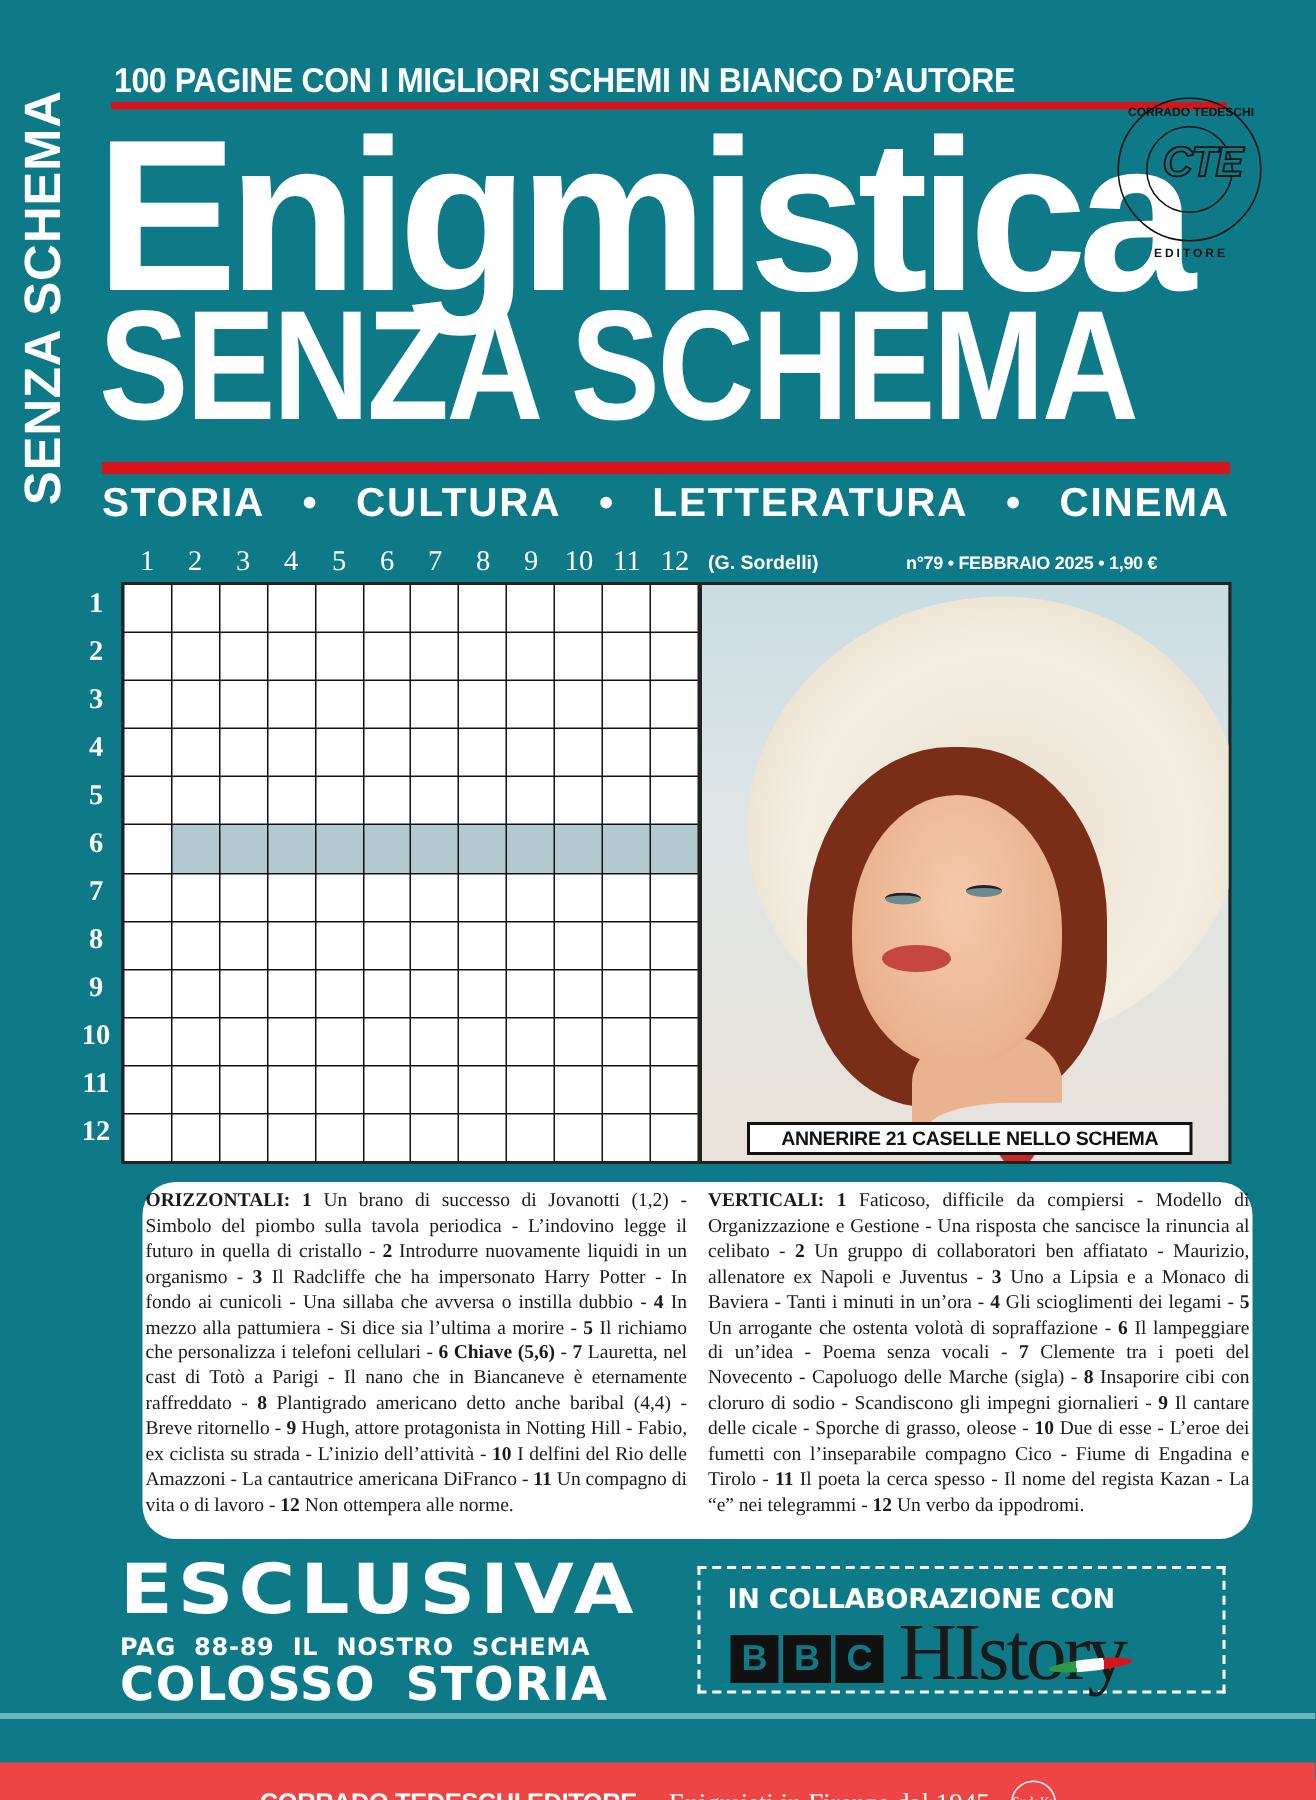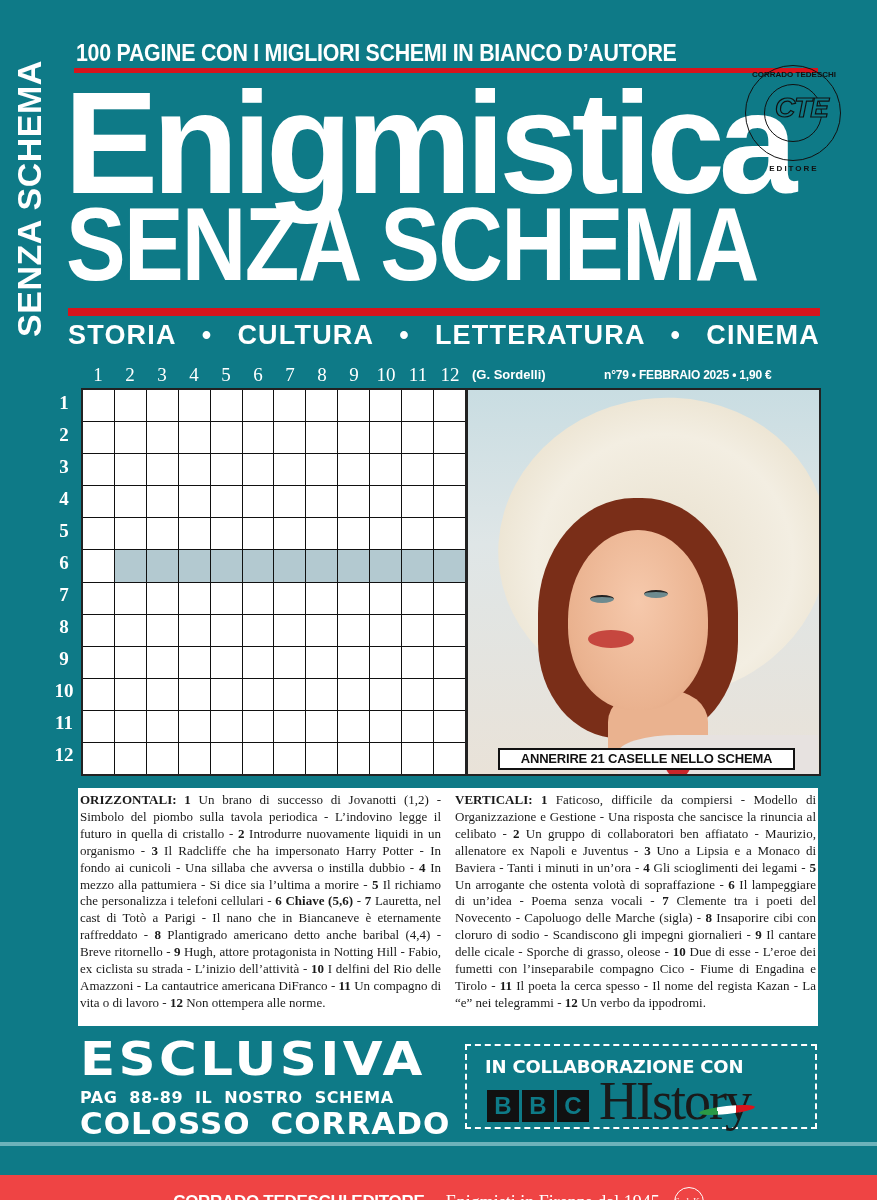--- a/index.html
+++ b/index.html
@@ -40,21 +40,21 @@
     background: linear-gradient(180deg, #c9dde2 0%, #dfe6e7 40%, #e9e2d8 100%); }
   .photo .hat { position: absolute; left: 30px; top: 8px; width: 330px; height: 300px; border-radius: 50%; background: radial-gradient(ellipse at 50% 55%, #e8dfcc 0%, #f3eee2 55%, #ece4d2 75%, #d9cdb5 100%); transform: rotate(-8deg); }
   .photo .hair { position: absolute; left: 70px; top: 108px; width: 200px; height: 240px; border-radius: 48% 48% 40% 40%; background: #7a2e18; }
   .photo .face { position: absolute; left: 100px; top: 140px; width: 140px; height: 180px; border-radius: 50% 50% 46% 46%; background: radial-gradient(ellipse at 50% 40%, #f6c9ac 0%, #eab28f 70%, #d79a78 100%); }
   .photo .eye { position: absolute; width: 24px; height: 8px; border-radius: 50%; background: #6d8a8f; border-top: 2px solid #222; }
   .photo .lips { position: absolute; left: 120px; top: 240px; width: 46px; height: 18px; border-radius: 50%; background: #c6473f; }
   .photo .neck { position: absolute; left: 140px; top: 300px; width: 100px; height: 80px; background: #eab28f; border-radius: 40% 40% 0 0; }
   .photo .dress { position: absolute; left: 150px; top: 345px; width: 200px; height: 60px; background: radial-gradient(circle at 30% 50%, #c8262a 0 12px, transparent 13px), radial-gradient(circle at 70% 40%, #b8242a 0 10px, transparent 11px), #e7e2e0; border-radius: 30% 0 0 0; }
   .caption { position: absolute; left: 30px; bottom: 4px; width: 297px; height: 22px; background: #fff; border: 2px solid #111; color: #111; font-weight: 700; font-size: 13px; text-align: center; line-height: 18px; letter-spacing: -0.2px; }
 
-  .clues { position: absolute; left: 78px; top: 788px; width: 740px; height: 238px; background: #fff; color: #1a1a1a; display: flex; gap: 14px; padding: 4px 2px 0 2px; }
+  .clues { position: absolute; left: 95px; top: 788px; width: 740px; height: 238px; background: #fff; color: #1a1a1a; display: flex; gap: 14px; padding: 4px 2px 0 2px; border-radius: 22px; }
   .clue-col { flex: 1; font-family: "Liberation Serif", serif; font-size: 13px; line-height: 16.9px; text-align: justify; }
   .clue-col b { font-weight: 700; }
   .clue-col .h { font-weight: 700; }
 
   .exclusive { position: absolute; left: 80px; top: 1036px; width: 368px; }
   .exclusive .big { font-weight: 900; font-size: 46px; letter-spacing: 3px; line-height: 1; transform: scaleX(1.12); transform-origin: left; white-space: nowrap; font-family: "DejaVu Sans", sans-serif; }
   .exclusive .small { font-weight: 700; font-size: 16px; letter-spacing: 0.5px; margin-top: 6px; white-space: nowrap; font-family: "DejaVu Sans", sans-serif; word-spacing: 6px; }
   .exclusive .big2 { font-weight: 900; font-size: 31px; letter-spacing: 1px; line-height: 1.05; white-space: nowrap; font-family: "DejaVu Sans", sans-serif; word-spacing: 8px; }
 
   .collab { position: absolute; left: 465px; top: 1044px; width: 352px; height: 85px; border: 2px dashed #fff; }
@@ -298,21 +298,21 @@
     <span class="h">ORIZZONTALI:</span>
    <b>1</b><span> Un brano di successo di Jovanotti (1,2) - Simbolo del piombo sulla tavola periodica - L’indovino legge il futuro in quella di cristallo - </span> <b>2</b><span> Introdurre nuovamente liquidi in un organismo - </span> <b>3</b><span> Il Radcliffe che ha impersonato Harry Potter - In fondo ai cunicoli - Una sillaba che avversa o instilla dubbio - </span> <b>4</b><span> In mezzo alla pattumiera - Si dice sia l’ultima a morire - </span> <b>5</b><span> Il richiamo che personalizza i telefoni cellulari - </span> <b>6 Chiave (5,6)</b><span> - </span> <b>7</b><span> Lauretta, nel cast di Totò a Parigi - Il nano che in Biancaneve è eternamente raffreddato - </span> <b>8</b><span> Plantigrado americano detto anche baribal (4,4) - Breve ritornello - </span> <b>9</b><span> Hugh, attore protagonista in Notting Hill - Fabio, ex ciclista su strada - L’inizio dell’attività - </span> <b>10</b><span> I delfini del Rio delle Amazzoni - La cantautrice americana DiFranco - </span> <b>11</b><span> Un compagno di vita o di lavoro - </span> <b>12</b><span> Non ottempera alle norme.</span></div>
   <div class="clue-col" id="vert">
     <span class="h">VERTICALI:</span>
    <b>1</b><span> Faticoso, difficile da compiersi - Modello di Organizzazione e Gestione - Una risposta che sancisce la rinuncia al celibato - </span> <b>2</b><span> Un gruppo di collaboratori ben affiatato - Maurizio, allenatore ex Napoli e Juventus - </span> <b>3</b><span> Uno a Lipsia e a Monaco di Baviera - Tanti i minuti in un’ora - </span> <b>4</b><span> Gli scioglimenti dei legami - </span> <b>5</b><span> Un arrogante che ostenta volotà di sopraffazione - </span> <b>6</b><span> Il lampeggiare di un’idea - Poema senza vocali - </span> <b>7</b><span> Clemente tra i poeti del Novecento - Capoluogo delle Marche (sigla) - </span> <b>8</b><span> Insaporire cibi con cloruro di sodio - Scandiscono gli impegni giornalieri - </span> <b>9</b><span> Il cantare delle cicale - Sporche di grasso, oleose - </span> <b>10</b><span> Due di esse - L’eroe dei fumetti con l’inseparabile compagno Cico - Fiume di Engadina e Tirolo - </span> <b>11</b><span> Il poeta la cerca spesso - Il nome del regista Kazan - La “e” nei telegrammi - </span> <b>12</b><span> Un verbo da ippodromi.</span></div>
 </div>
 
 <div class="exclusive">
   <div class="big">ESCLUSIVA</div>
   <div class="small">PAG 88-89 IL NOSTRO SCHEMA</div>
-  <div class="big2">COLOSSO CORRADO</div>
+  <div class="big2">COLOSSO STORIA</div>
 </div>
 
 <div class="collab">
   <div class="lbl">IN COLLABORAZIONE CON</div>
   <div class="bbc">
     <span>B</span>
     <span>B</span>
     <span>C</span>
   </div>
   <div class="history">HIstory</div>

